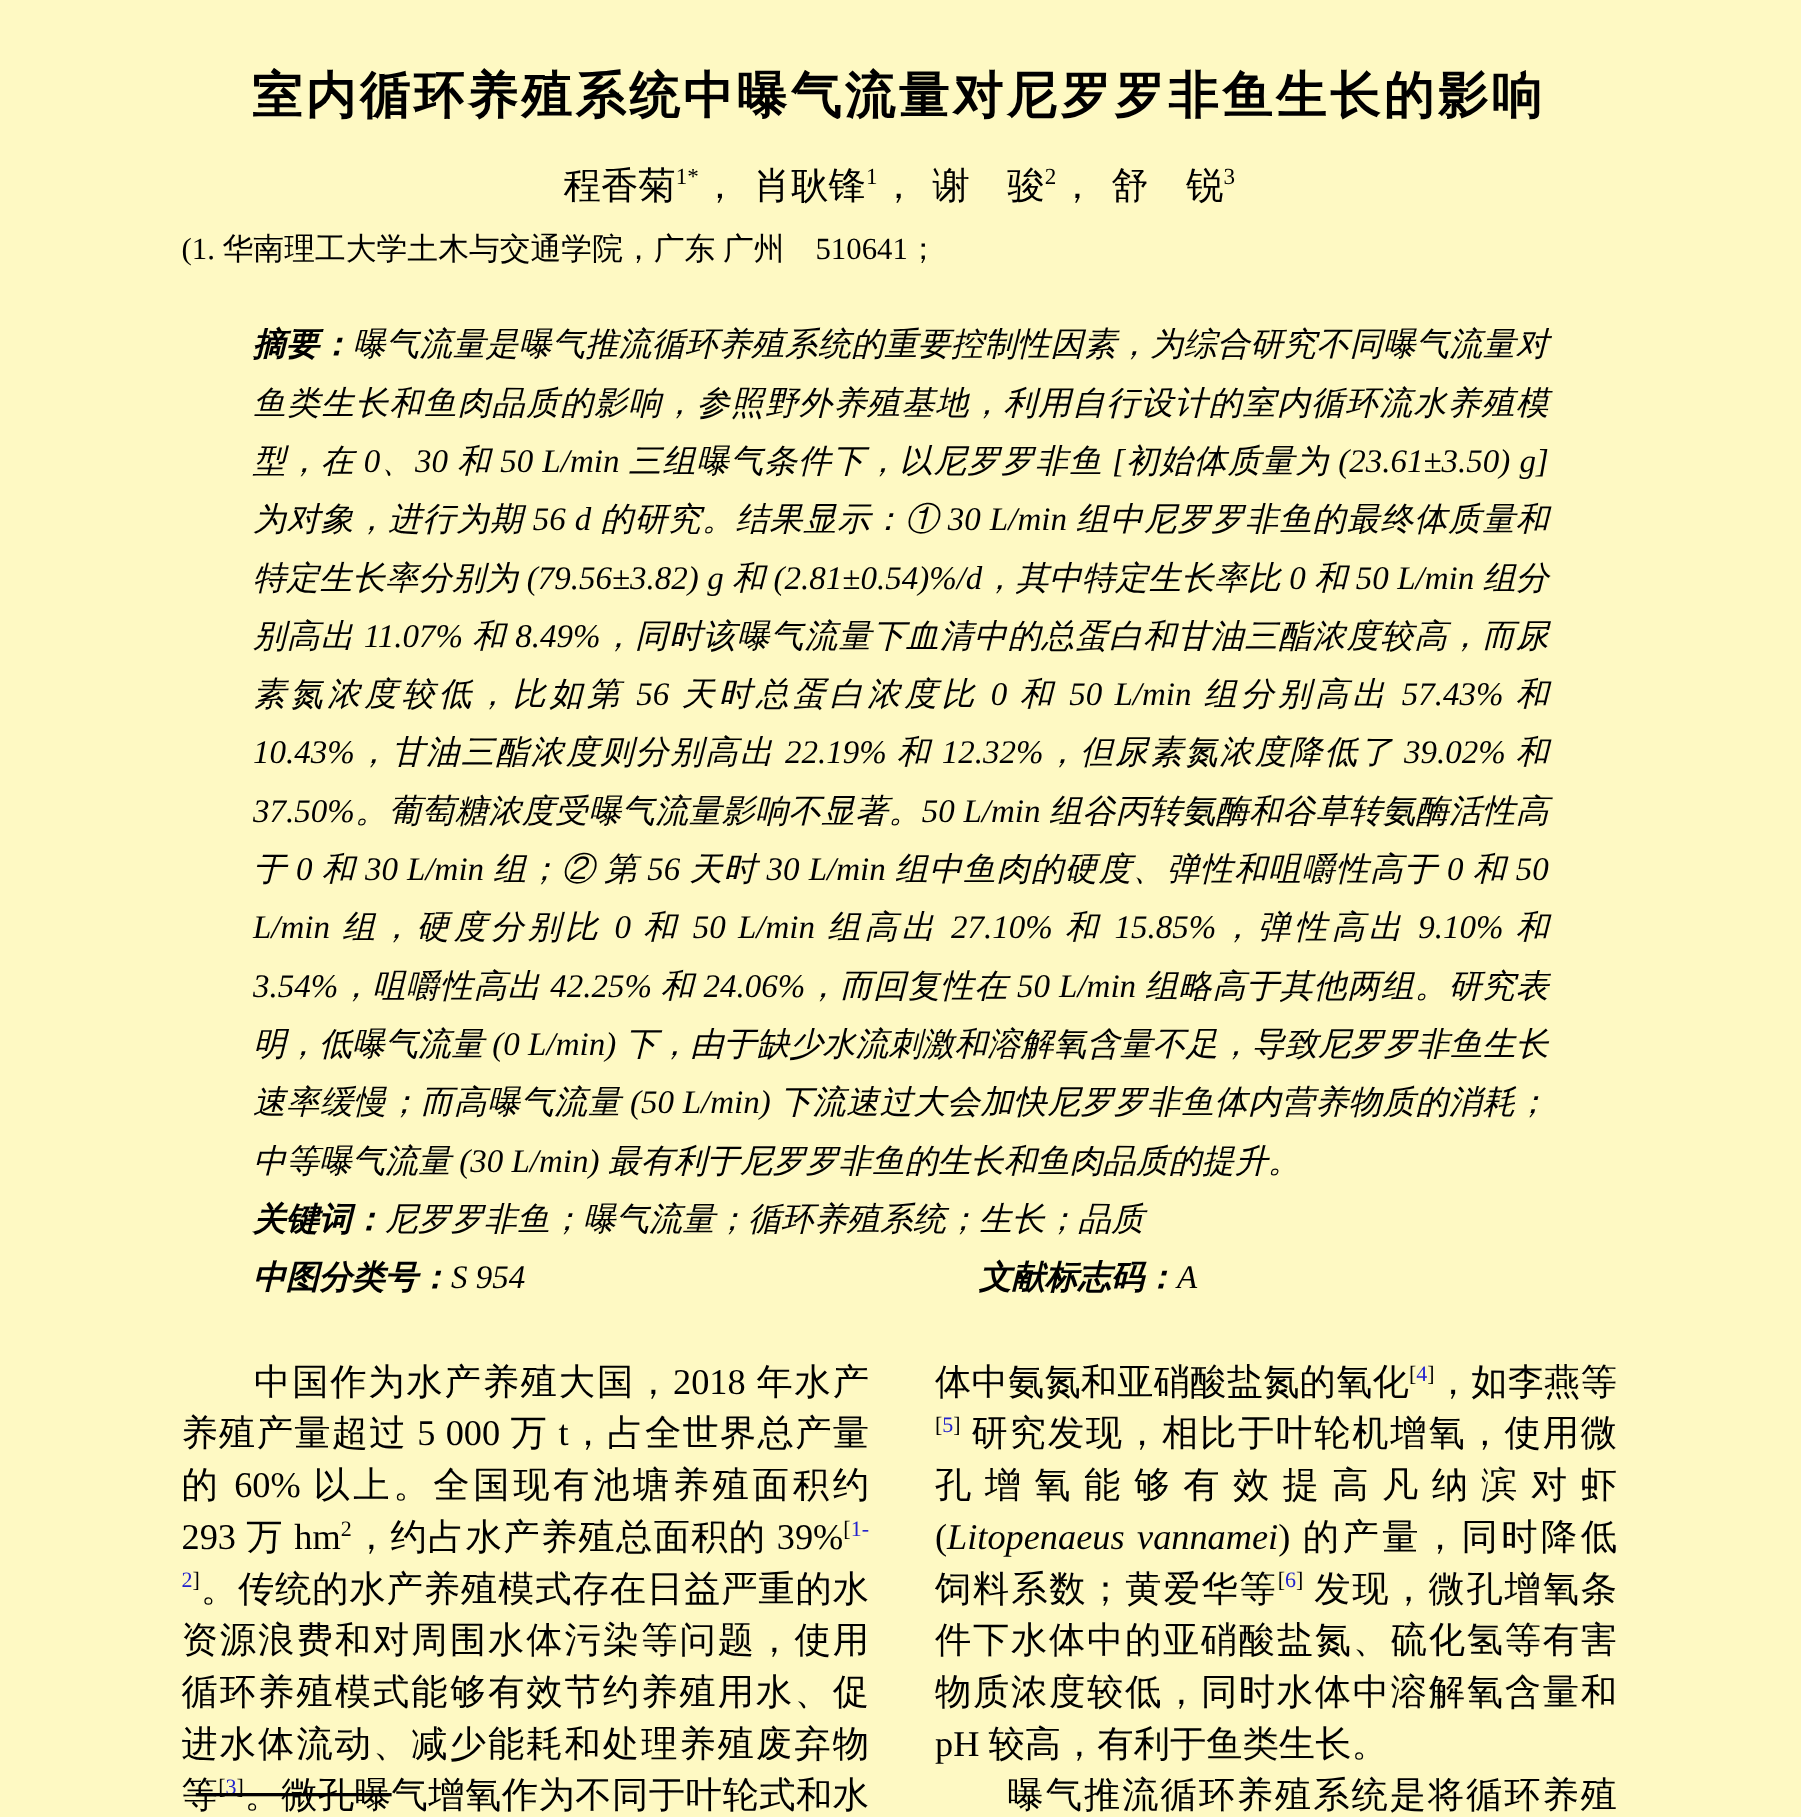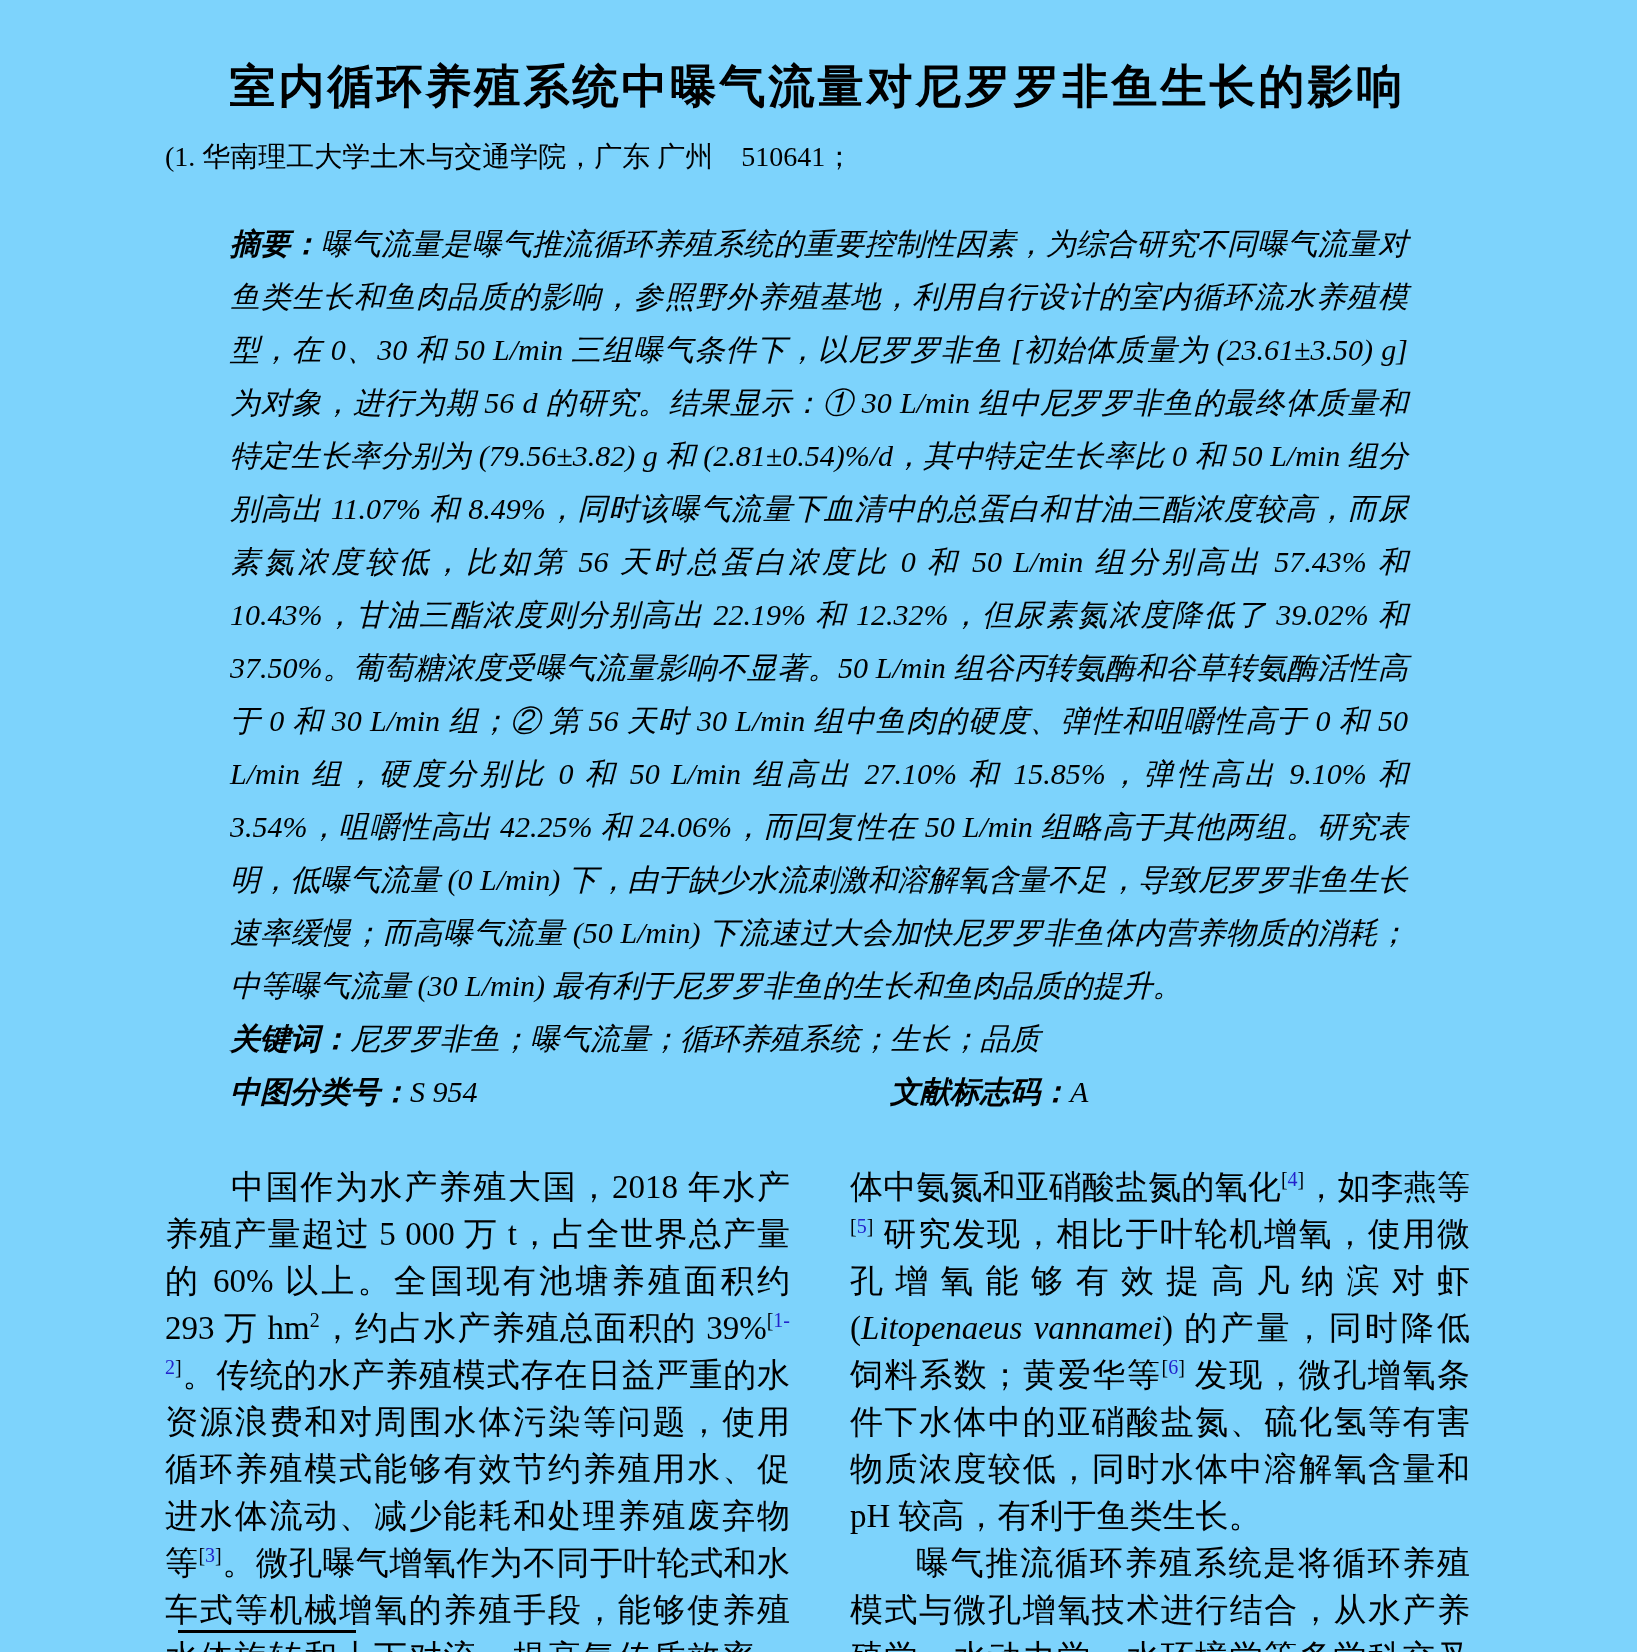--- a/index.html
+++ b/index.html
@@ -1,19 +1,19 @@
 <!DOCTYPE html>
 <html lang="zh"><head>
 <meta charset="utf-8">
 <style>
   html,body{margin:0;padding:0;background:#ffffff;}
   .page{
     position:relative;
     width:1637px;height:1652px;
-    background:#7dd3fc;
+    background:#fef9c3;
     overflow:hidden;
     font-family:"Liberation Serif","DejaVu Serif",serif;
     color:#000;
   }
   .content{padding:50px 167px 0 165px;}
 
   .title{
     margin:0;
     text-align:center;
     font-family:"Liberation Sans","DejaVu Sans",sans-serif;
@@ -79,20 +79,23 @@
   }
 </style>
 </head>
 <body>
 
 <div class="page">
   <div class="content">
 
     <h1 class="title">室内循环养殖系统中曝气流量对尼罗罗非鱼生长的影响</h1>
 
+    <div class="authors">
+      <span><span>程香菊</span><sup>1*</sup></span><span class="author-sep">，</span><span><span>肖耿锋</span><sup>1</sup></span><span class="author-sep">，</span><span><span>谢　骏</span><sup>2</sup></span><span class="author-sep">，</span><span><span>舒　锐</span><sup>3</sup></span>
+    </div>
 
     <div class="affils">
       <div>(1. 华南理工大学土木与交通学院，广东 广州　510641；</div>
     </div>
 
     <div class="meta-block">
       <p style="margin:0;"><span class="lbl">摘要：</span><span>曝气流量是曝气推流循环养殖系统的重要控制性因素，为综合研究不同曝气流量对鱼类生长和鱼肉品质的影响，参照野外养殖基地，利用自行设计的室内循环流水养殖模型，在 0、30 和 50 L/min 三组曝气条件下，以尼罗罗非鱼 [初始体质量为 (23.61±3.50) g] 为对象，进行为期 56 d 的研究。结果显示：① 30 L/min 组中尼罗罗非鱼的最终体质量和特定生长率分别为 (79.56±3.82) g 和 (2.81±0.54)%/d，其中特定生长率比 0 和 50 L/min 组分别高出 11.07% 和 8.49%，同时该曝气流量下血清中的总蛋白和甘油三酯浓度较高，而尿素氮浓度较低，比如第 56 天时总蛋白浓度比 0 和 50 L/min 组分别高出 57.43% 和 10.43%，甘油三酯浓度则分别高出 22.19% 和 12.32%，但尿素氮浓度降低了 39.02% 和 37.50%。葡萄糖浓度受曝气流量影响不显著。50 L/min 组谷丙转氨酶和谷草转氨酶活性高于 0 和 30 L/min 组；② 第 56 天时 30 L/min 组中鱼肉的硬度、弹性和咀嚼性高于 0 和 50 L/min 组，硬度分别比 0 和 50 L/min 组高出 27.10% 和 15.85%，弹性高出 9.10% 和 3.54%，咀嚼性高出 42.25% 和 24.06%，而回复性在 50 L/min 组略高于其他两组。研究表明，低曝气流量 (0 L/min) 下，由于缺少水流刺激和溶解氧含量不足，导致尼罗罗非鱼生长速率缓慢；而高曝气流量 (50 L/min) 下流速过大会加快尼罗罗非鱼体内营养物质的消耗；中等曝气流量 (30 L/min) 最有利于尼罗罗非鱼的生长和鱼肉品质的提升。</span></p>
       <p class="kw-line" style="margin:0;"><span class="lbl">关键词：</span><span>尼罗罗非鱼；曝气流量；循环养殖系统；生长；品质</span></p>
       <div class="clc-line">
         <div class="clc-left"><span class="lbl">中图分类号：</span><span>S 954</span></div>

